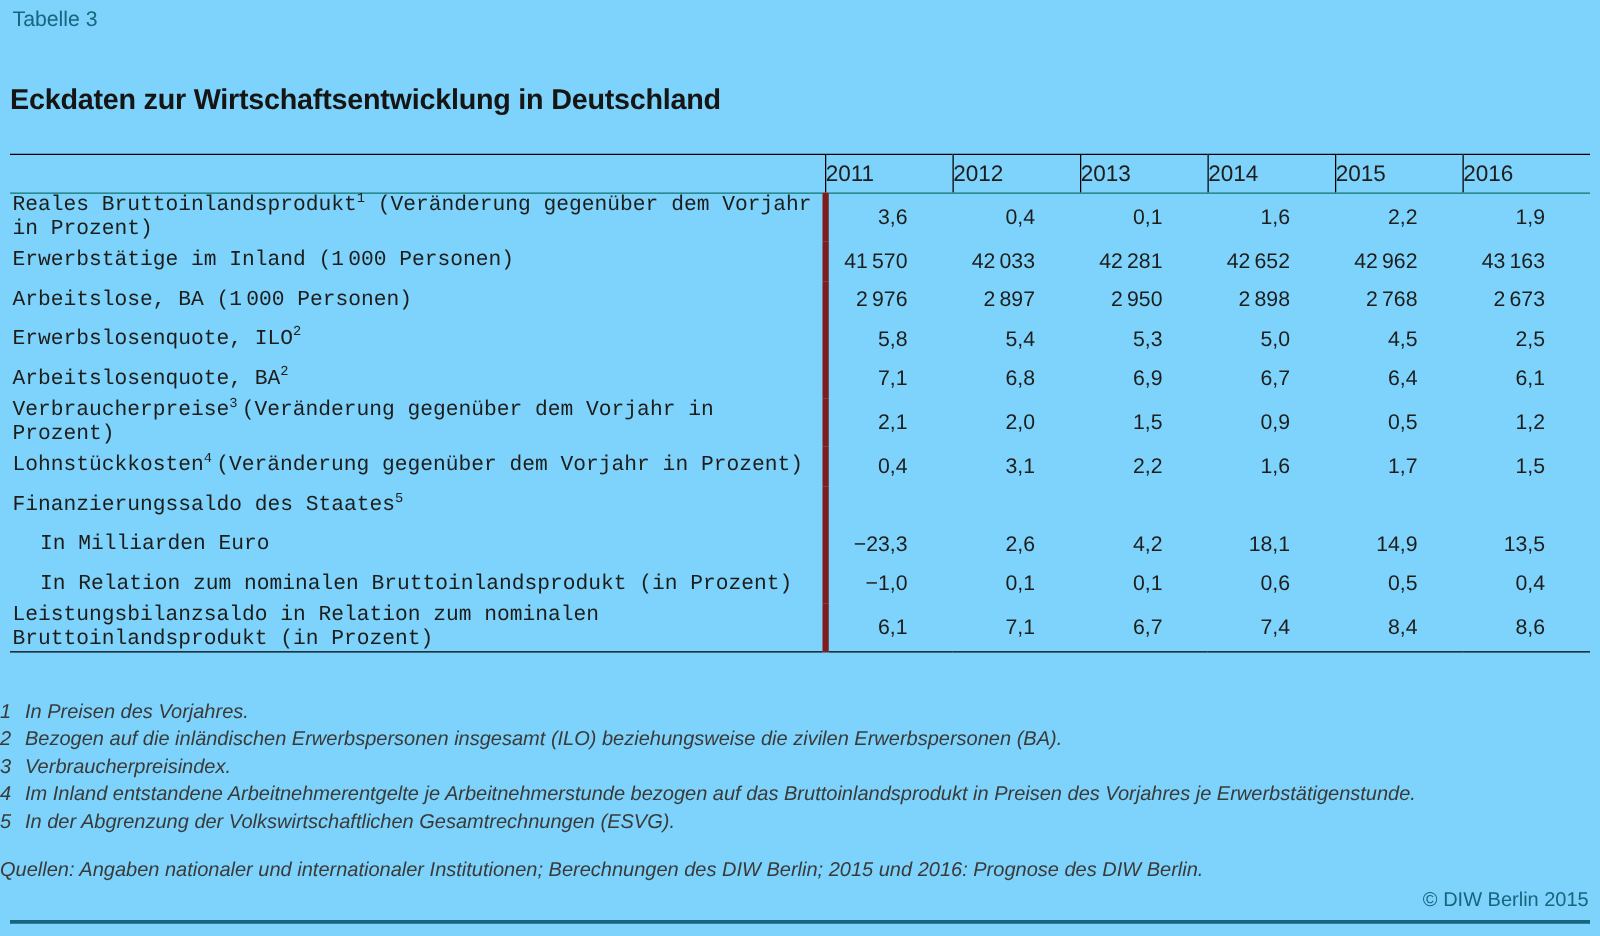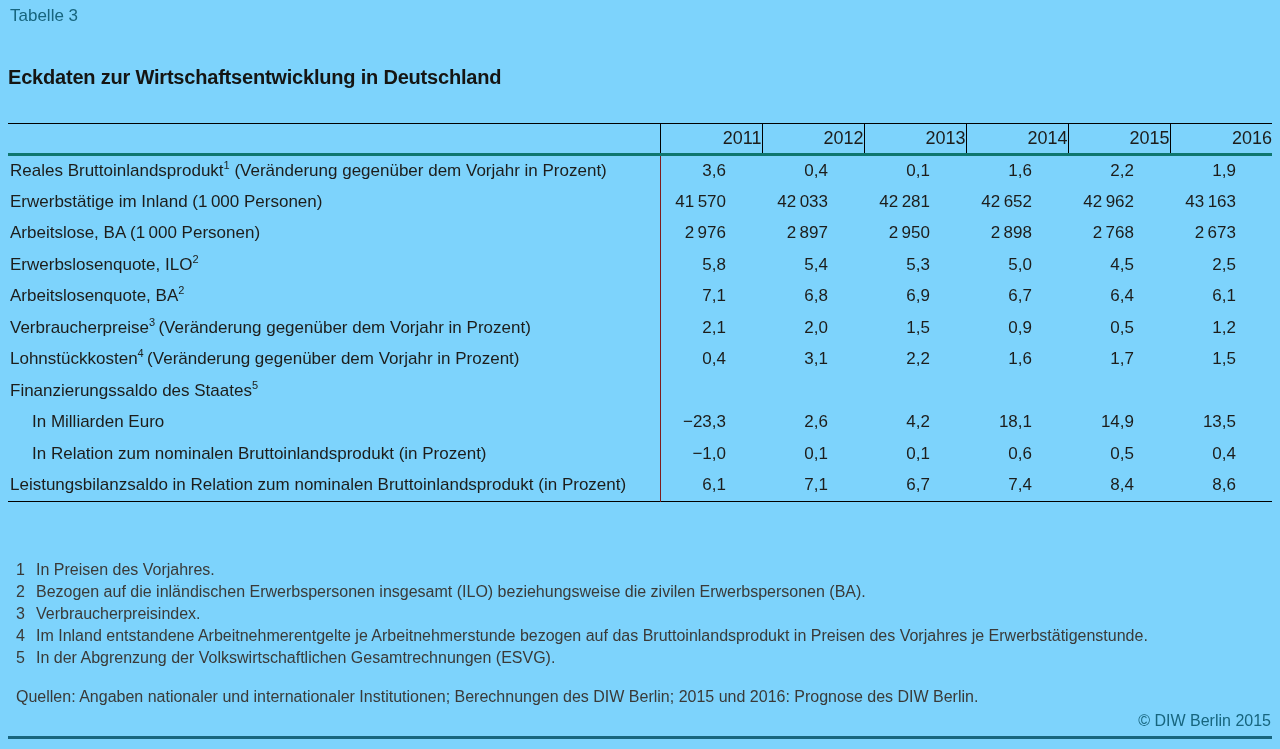--- a/index.html
+++ b/index.html
@@ -9,44 +9,44 @@
   .page {
     position: relative; width: 1280px; height: 749px;
     background: #7dd3fc; overflow: hidden;
   }
   .kicker {
     position: absolute; top: 6px; left: 10px;
     color: var(--accent); font-size: 17px;
   }
   .title {
     position: absolute; top: 66px; left: 8px;
-    font-size: 20px; font-weight: bold; color: #151513;
+    font-size: 23px; font-weight: bold; color: #151513;
     letter-spacing: -0.2px;
   }
   table.data {
     position: absolute; top: 123px; left: 8px; width: 1264px;
     border-collapse: collapse; table-layout: fixed;
     border-top: 1.5px solid #000; border-bottom: 1.5px solid #000;
     color: var(--ink);
   }
   col.c-label { width: 652px; }
   col.c-year { width: 102px; }
   thead th {
-    font-weight: normal; font-size: 18px; text-align: right;
-    height: 31px; border-bottom: 3px solid #0f766e; padding: 0;
+    font-weight: normal; font-size: 18px; text-align: left;
+    height: 31px; border-bottom: 1px solid #0f766e; padding: 0;
   }
   thead th + th { border-left: 1px solid #000; }
   tbody td { height: 31.5px; font-size: 17px; padding: 0; }
-  tbody td:first-child { border-right: 1px solid #7f1d1d; padding-left: 2px; }
+  tbody td:first-child { border-right: 5px solid #7f1d1d; padding-left: 2px; font-family: Liberation Mono, monospace; }
   tbody td.indent { padding-left: 24px; }
   tbody td.val { text-align: right; padding-right: 36px; white-space: nowrap; }
   sup { font-size: 11px; line-height: 0; }
   .notes {
-    position: absolute; top: 559px; left: 16px; width: 1264px;
-    font-size: 16px; color: var(--fn-ink);
+    position: absolute; top: 559px; left: 0; width: 1264px;
+    font-style: italic; font-size: 16px; color: var(--fn-ink);
     line-height: 22px;
   }
   .footnote { white-space: nowrap; overflow: hidden; }
   .fn-num { display: inline-block; width: 20px; }
   .sources { margin-top: 17px; white-space: nowrap; }
   .copyright {
     position: absolute; top: 712px; right: 9px;
     color: var(--accent); font-size: 16px;
   }
   .bottom-rule {

